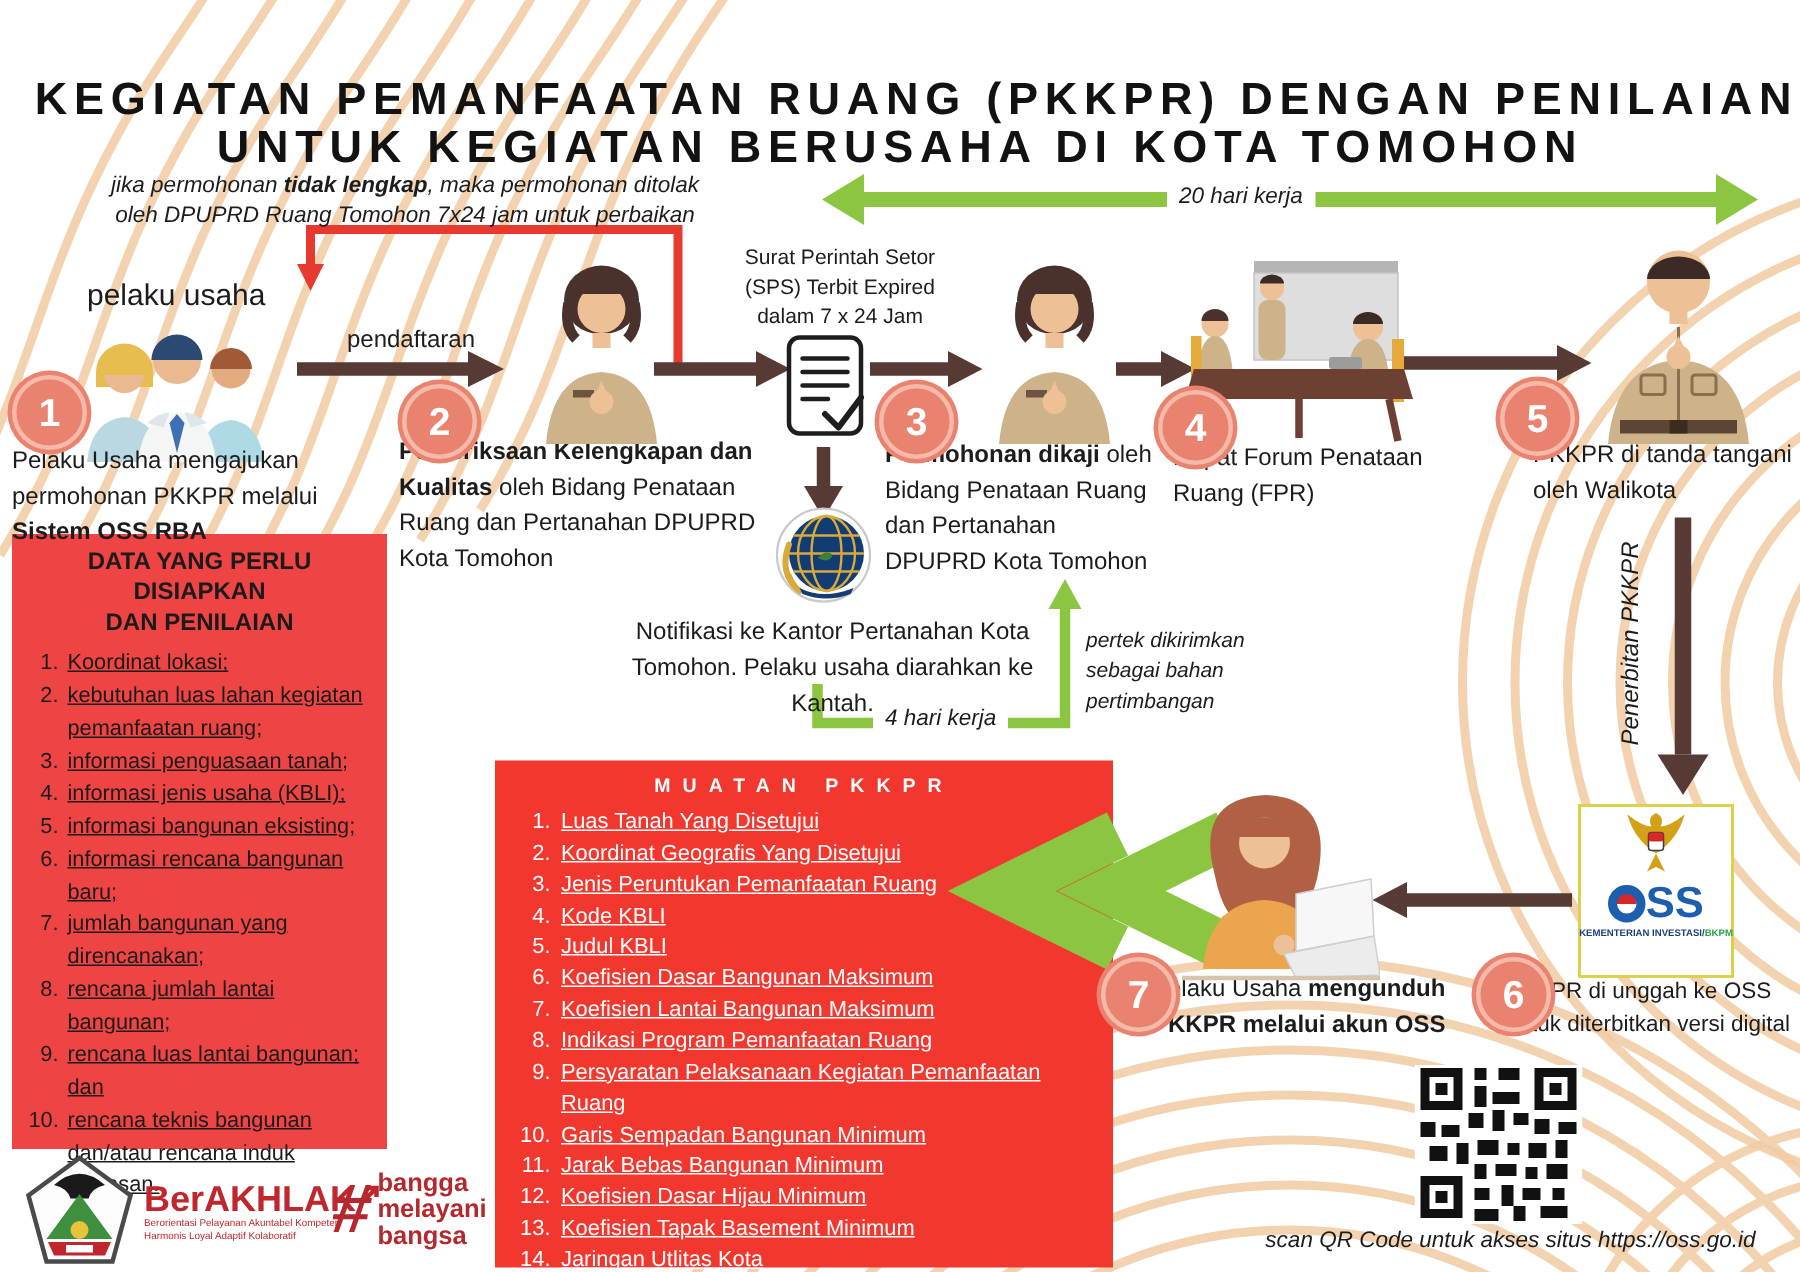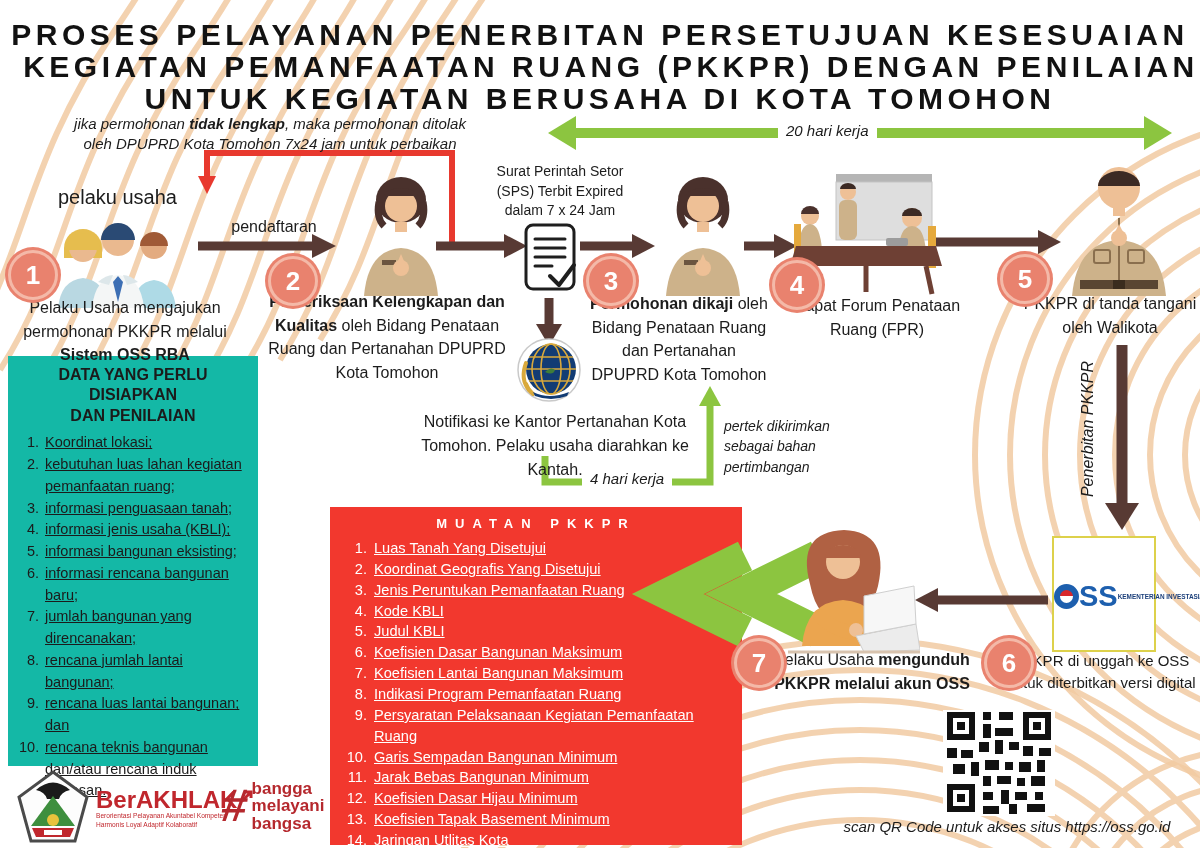--- a/index.html
+++ b/index.html
@@ -14,44 +14,44 @@
     font-size:30px;letter-spacing:4.5px;white-space:nowrap;}
 
   
   .note{font-size:15px;color:#1c1c1c;line-height:1.35;}
 
   
   .badge{width:44px;height:44px;border-radius:50%;background:#e9826e;border:3px solid #f4b9a8;
     box-shadow:0 0 0 3px #e9826e;color:#fff;font-weight:800;font-size:26px;
     display:flex;align-items:center;justify-content:center;z-index:4;}
 
-  .steptext{font-size:16px;color:#1c1c1c;line-height:1.48;text-align:center;}
-
-  
-  .databox{left:8px;top:356px;width:250px;height:410px;background:#14b8a6;padding:9px 11px;box-sizing:border-box;}
+  .steptext{font-size:16px;color:#1c1c1c;line-height:1.48;}
+
+  
+  .databox{left:8px;top:356px;width:250px;height:410px;background:#ef4444;padding:9px 11px;box-sizing:border-box;}
   .databox .hdr{font-size:16px;font-weight:800;color:#1b1b1b;text-align:center;line-height:1.28;}
   ol.numlist{list-style:none;margin:6px 0 0 0;padding:0;counter-reset:n;}
   ol.numlist li{counter-increment:n;position:relative;text-decoration:underline;}
   ol.numlist li::before{content:counter(n) ".";position:absolute;left:0;top:0;text-align:right;}
   .databox ol.numlist li{padding-left:26px;font-size:14.5px;line-height:1.5;color:#1b1b1b;}
   .databox ol.numlist li::before{width:20px;}
 
   
   .muatan{left:330px;top:507px;width:412px;height:338px;background:#f2382e;box-sizing:border-box;padding:9px 14px;}
   .muatan .hdr{color:#fff;font-weight:800;font-size:13px;letter-spacing:8px;text-align:center;}
   .muatan ol.numlist{margin-top:7px;}
   .muatan ol.numlist li{padding-left:30px;font-size:14.6px;line-height:1.43;color:#ffffff;}
   .muatan ol.numlist li::before{width:23px;}
 
   
   .timer{background:#ffffff;padding:0 8px;font-size:15px;font-style:italic;color:#1c1c1c;white-space:nowrap;}
 
   
   .ossbox{left:1052px;top:536px;width:104px;height:116px;background:#fff;border:2px solid #ddd14b;
-    box-sizing:border-box;display:flex;flex-direction:row;align-items:center;justify-content:flex-start;padding-top:3px;}
+    box-sizing:border-box;display:flex;flex-direction:column;align-items:center;justify-content:flex-start;padding-top:3px;}
   .ossrow{display:flex;align-items:center;margin-top:1px;}
   .oss-o{width:25px;height:25px;border-radius:50%;border:6px solid #1d5fae;box-sizing:border-box;
     background:linear-gradient(#d8272b 0 50%, #ffffff 50% 100%);}
   .oss-ss{font-size:29px;font-weight:800;color:#1d5fae;letter-spacing:0px;line-height:1;}
   .ossmin{font-size:6.4px;font-weight:bold;margin-top:2px;white-space:nowrap;}
   .ossmin .p1{color:#1b3f7a;} .ossmin .p2{color:#2aa34a;}
 
   
   .berakhlak{font-size:24px;font-weight:800;color:#c0272d;line-height:1;}
   .ber-tag{font-size:6.6px;color:#c0272d;line-height:1.35;width:160px;}
@@ -99,26 +99,25 @@
       <circle cx="860" cy="1120" r="390"></circle>
       <circle cx="860" cy="1120" r="420"></circle>
       <circle cx="860" cy="1120" r="450"></circle>
       <circle cx="860" cy="1120" r="480"></circle>
       <circle cx="1245" cy="950" r="130"></circle>
       <circle cx="1245" cy="950" r="165"></circle>
       <circle cx="1245" cy="950" r="200"></circle>
     </g>
   </svg>
 
-  <div class="abs z3 title-line" style="top:18px;">PROSES PELAYANAN PENERBITAN PERSETUJUAN KESESUAIAN</div>
   <div class="abs z3 title-line" style="top:50px;padding-left:11px;">KEGIATAN PEMANFAATAN RUANG (PKKPR) DENGAN PENILAIAN</div>
   <div class="abs z3 title-line" style="top:82px;">UNTUK KEGIATAN BERUSAHA DI KOTA TOMOHON</div>
 
   <div class="abs z3 note ital ctr" style="left:60px;top:114px;width:420px;">
-    <span>jika permohonan </span><b>tidak lengkap</b><span>, maka permohonan ditolak oleh DPUPRD Kota Tomohon 7x24 jam untuk perbaikan</span>
+    <span>jika permohonan </span><b>tidak lengkap</b><span>, maka permohonan ditolak oleh DPUPRD Ruang Tomohon 7x24 jam untuk perbaikan</span>
   </div>
 
   <div class="abs z1 databox">
     <div class="hdr">DATA YANG PERLU DISIAPKAN</div>
     <div class="hdr">DAN PENILAIAN</div>
     <ol class="numlist">
         <li>Koordinat lokasi;</li>
         <li>kebutuhan luas lahan kegiatan pemanfaatan ruang;</li>
         <li>informasi penguasaan tanah;</li>
         <li>informasi jenis usaha (KBLI);</li>

